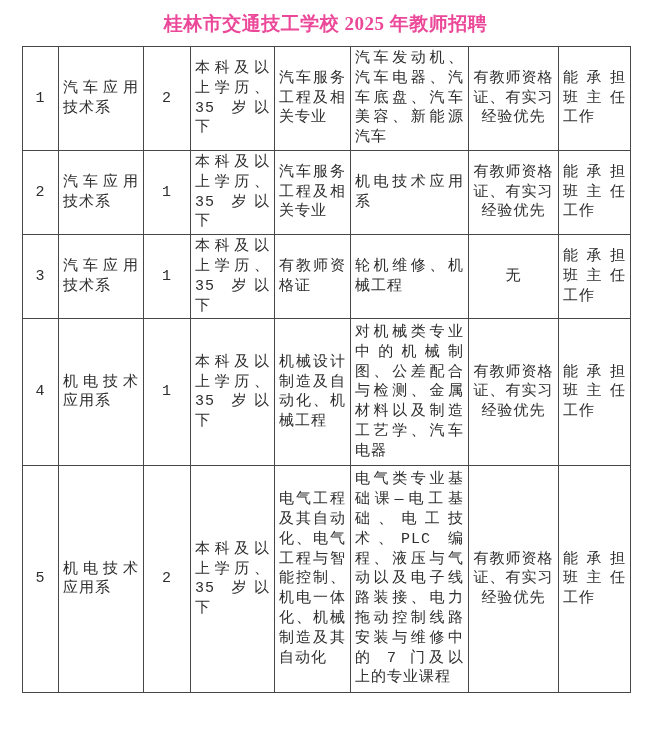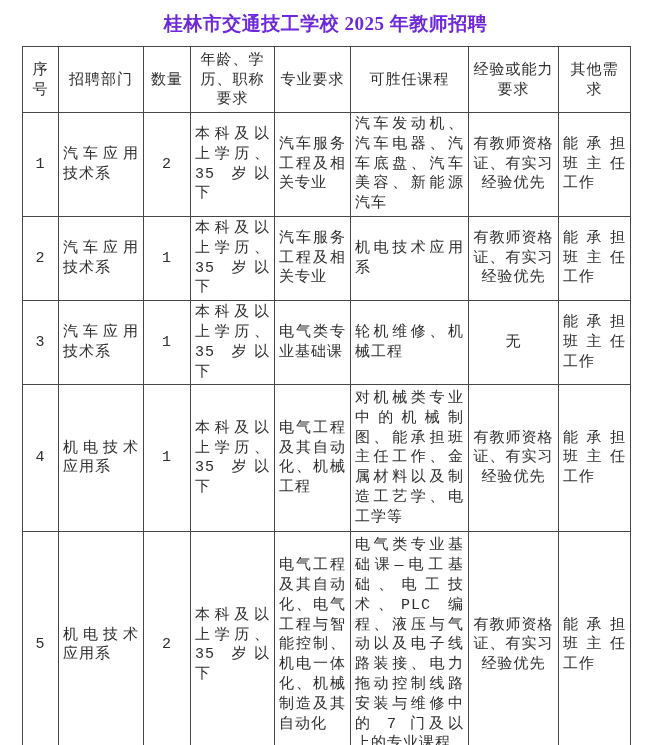--- a/index.html
+++ b/index.html
@@ -13,21 +13,21 @@
     font-family: "Liberation Serif", "DejaVu Serif", serif;
     color: #2e2e2e;
     -webkit-font-smoothing: antialiased;
   }
   .doc-title {
     margin: 11px 0 9px 0;
     text-align: center;
     font-size: 19px;
     font-weight: bold;
     letter-spacing: 0.5px;
-    color: #6d28d9;
+    color: #ec4899;
   }
   table.recruit {
     border-collapse: collapse;
     table-layout: fixed;
     margin-left: 22px;
     width: 608px;
     border: 1.5px solid #3f3f3f;
   }
   table.recruit th,
   table.recruit td {
@@ -69,30 +69,20 @@
     <col style="width:36px">
     <col style="width:85px">
     <col style="width:47px">
     <col style="width:84px">
     <col style="width:76px">
     <col style="width:118px">
     <col style="width:90px">
     <col style="width:72px">
   </colgroup>
   <tbody>
-    <tr class="hrow">
-      <th>序号</th>
-      <th>招聘部门</th>
-      <th>数量</th>
-      <th>年龄、学历、职称要求</th>
-      <th>专业要求</th>
-      <th>可胜任课程</th>
-      <th>经验或能力要求</th>
-      <th>其他需求</th>
-    </tr>
 
     <tr class="r0">
       <td class="center">1</td>
       <td>汽车应用技术系</td>
       <td class="center">2</td>
       <td>本科及以上学历、35 岁以下</td>
       <td>汽车服务工程及相关专业</td>
       <td>汽车发动机、汽车电器、汽车底盘、汽车美容、新能源汽车</td>
       <td class="center">有教师资格证、有实习经验优先</td>
       <td>能承担班主任工作</td>
@@ -107,33 +97,33 @@
       <td>机电技术应用系</td>
       <td class="center">有教师资格证、有实习经验优先</td>
       <td>能承担班主任工作</td>
     </tr>
 
     <tr class="r2">
       <td class="center">3</td>
       <td>汽车应用技术系</td>
       <td class="center">1</td>
       <td>本科及以上学历、35 岁以下</td>
-      <td>电气类专业基础课</td>
+      <td>有教师资格证</td>
       <td>轮机维修、机械工程</td>
       <td class="center">无</td>
       <td>能承担班主任工作</td>
     </tr>
 
     <tr class="r3">
       <td class="center">4</td>
       <td>机电技术应用系</td>
       <td class="center">1</td>
       <td>本科及以上学历、35 岁以下</td>
-      <td>电气工程及其自动化、机械工程</td>
-      <td>对机械类专业中的机械制图、能承担班主任工作、金属材料以及制造工艺学、电工学等</td>
+      <td>机械设计制造及自动化、机械工程</td>
+      <td>对机械类专业中的机械制图、公差配合与检测、金属材料以及制造工艺学、汽车电器</td>
       <td class="center">有教师资格证、有实习经验优先</td>
       <td>能承担班主任工作</td>
     </tr>
 
     <tr class="r4">
       <td class="center">5</td>
       <td>机电技术应用系</td>
       <td class="center">2</td>
       <td>本科及以上学历、35 岁以下</td>
       <td>电气工程及其自动化、电气工程与智能控制、机电一体化、机械制造及其自动化</td>

